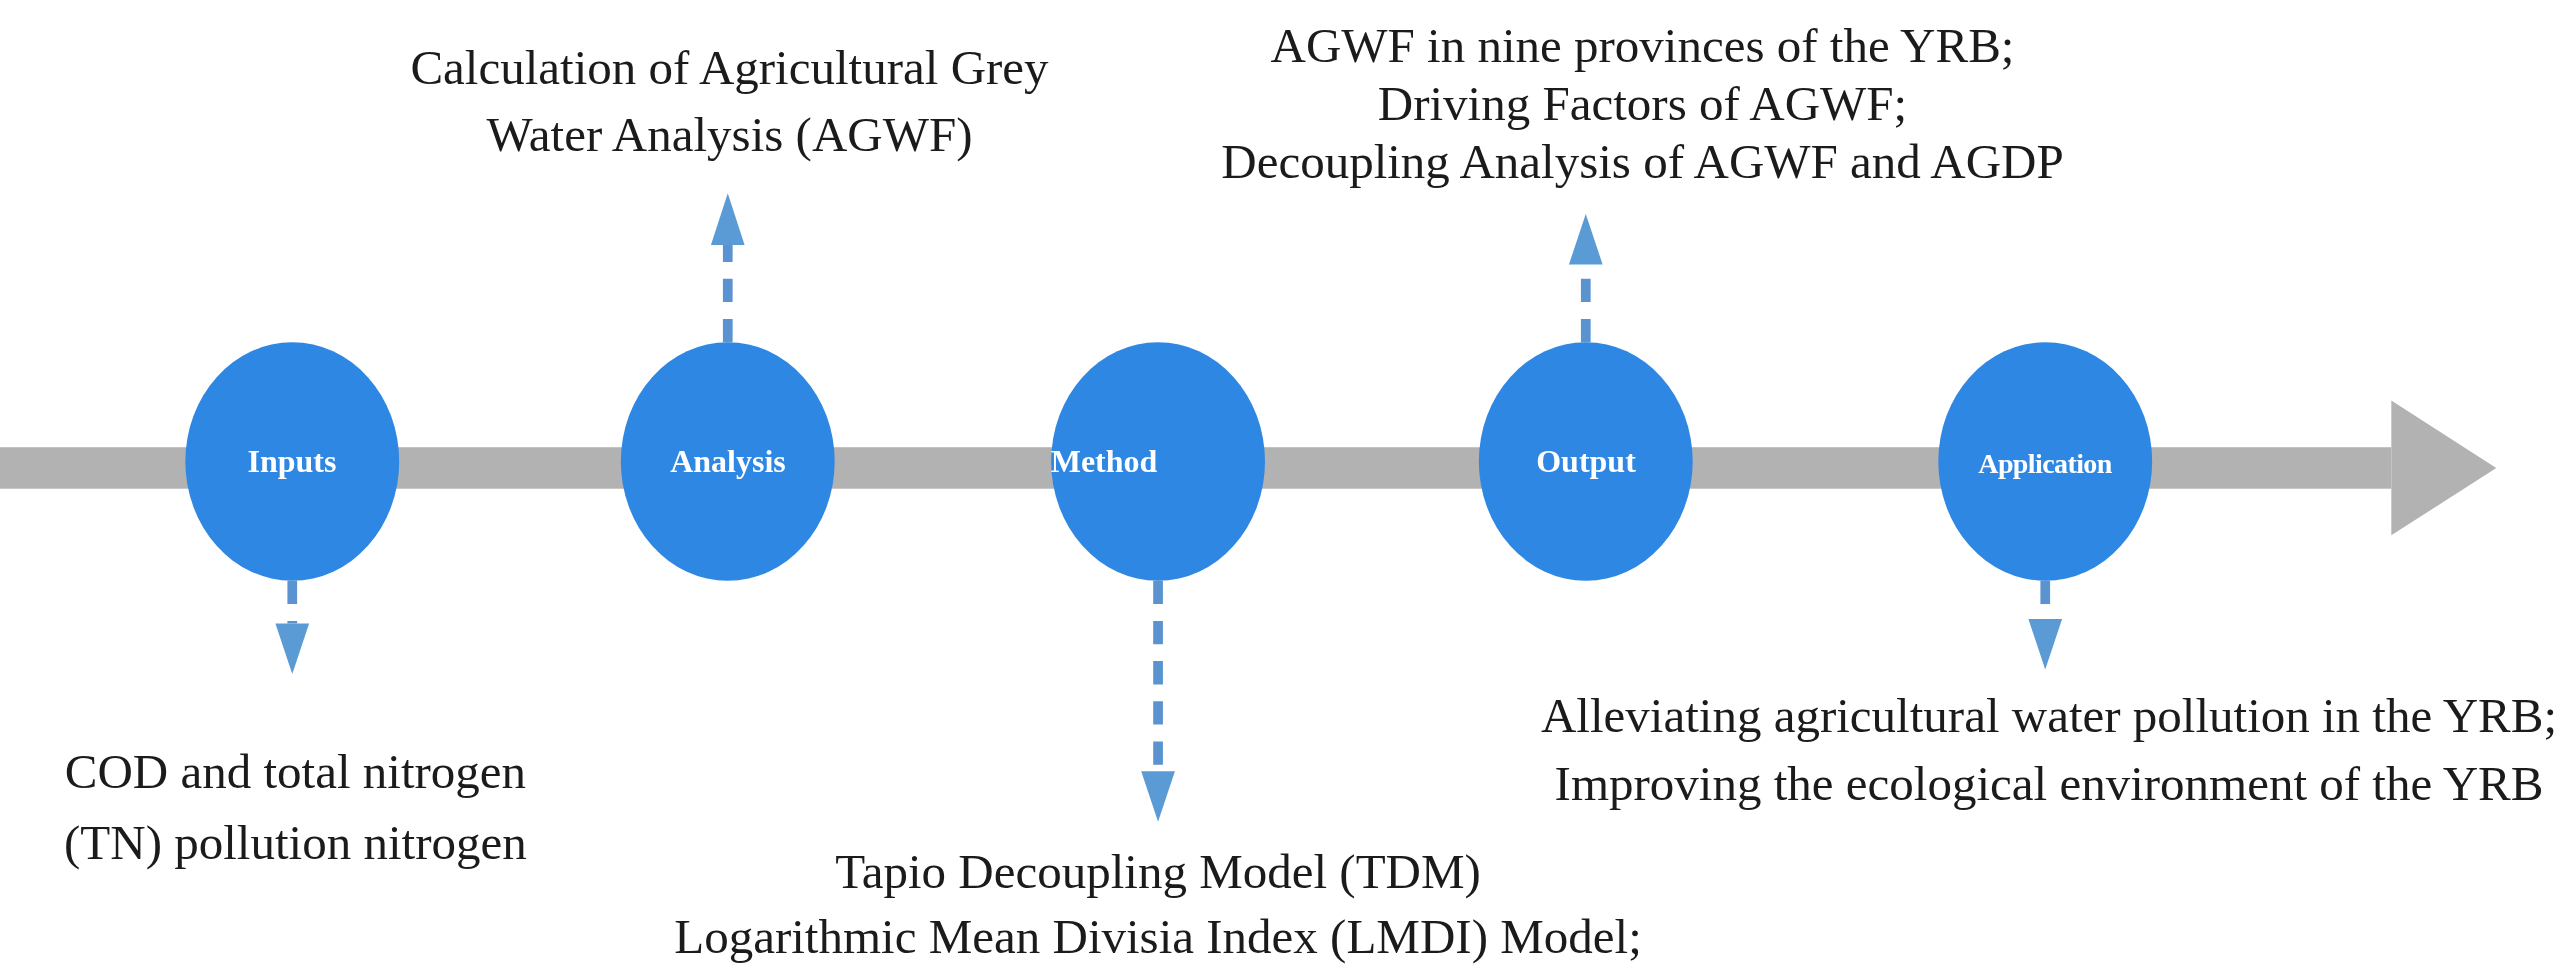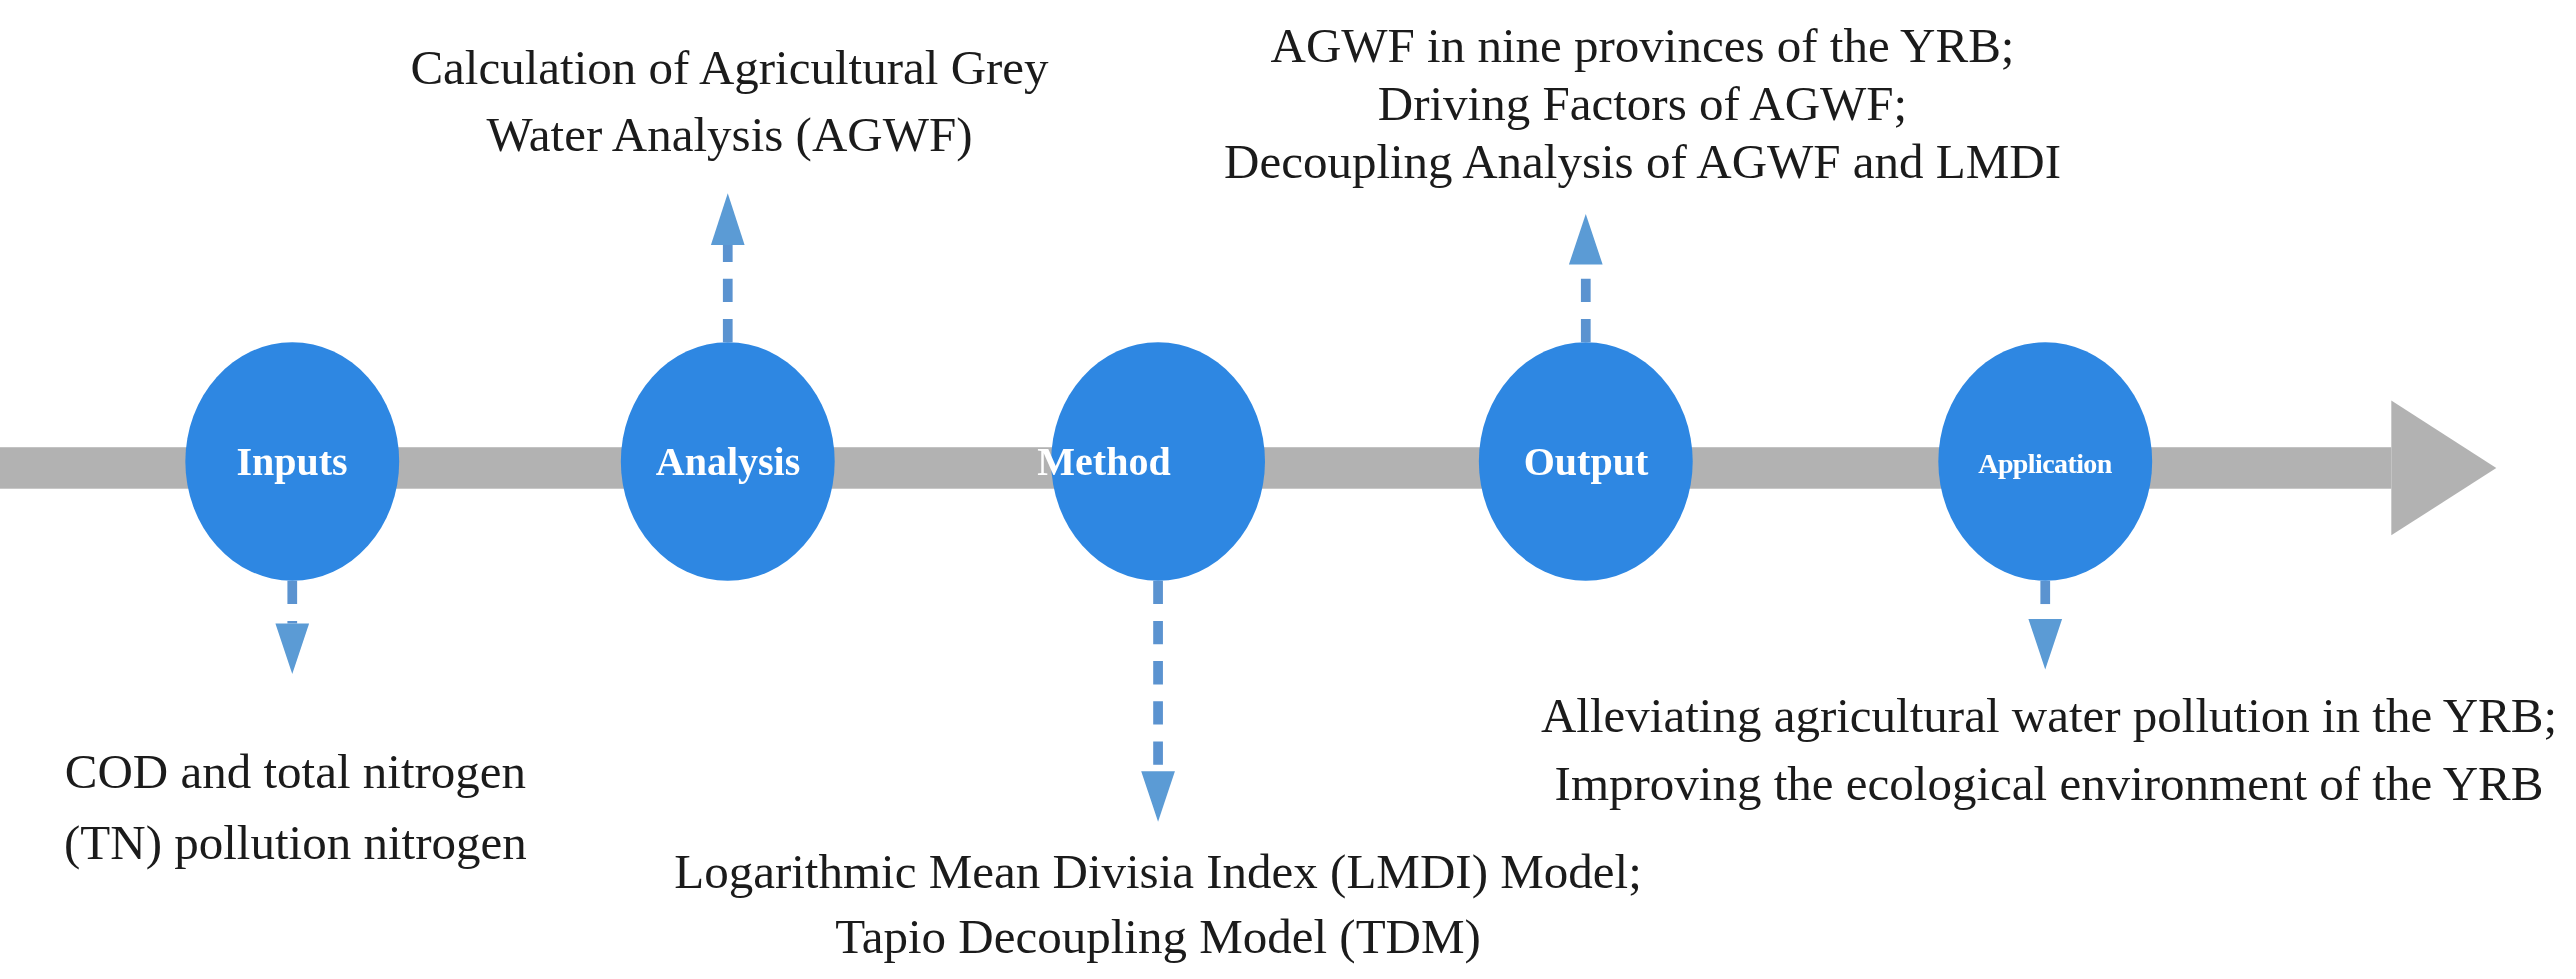--- a/index.html
+++ b/index.html
@@ -21,21 +21,21 @@
     top: 0;
     width: 2576px;
     height: 980px;
   }
   .node-label {
     position: absolute;
     width: 272px;
     text-align: center;
     color: #ffffff;
     font-weight: bold;
-    font-size: 40px;
+    font-size: 32px;
     line-height: 45px;
     white-space: nowrap;
     letter-spacing: 0px;
   }
   .node-label.small {
     font-size: 28px;
     letter-spacing: -0.6px;
   }
   .annotation {
     position: absolute;
@@ -91,31 +91,31 @@
   <div class="node-label small" style="left:1909px; top:441px;">Application</div>
 
   <div class="annotation lh-104" style="left:276px; top:34px; width:907px;">
     <div class="line">Calculation of Agricultural Grey</div>
     <div class="line">Water Analysis (AGWF)</div>
   </div>
 
   <div class="annotation lh-90" style="left:1124px; top:17px; width:1037px;">
     <div class="line">AGWF in nine provinces of the YRB;</div>
     <div class="line">Driving Factors of AGWF;</div>
-    <div class="line">Decoupling Analysis of AGWF and LMDI</div>
+    <div class="line">Decoupling Analysis of AGWF and AGDP</div>
   </div>
 
   <div class="annotation lh-110" style="left:3.9px; top:736px; width:583px;">
     <div class="line">COD and total nitrogen</div>
     <div class="line">(TN) pollution nitrogen</div>
   </div>
 
   <div class="annotation lh-100" style="left:635px; top:839px; width:1046px;">
+    <div class="line">Tapio Decoupling Model (TDM)</div>
     <div class="line">Logarithmic Mean Divisia Index (LMDI) Model;</div>
-    <div class="line">Tapio Decoupling Model (TDM)</div>
   </div>
 
   <div class="annotation lh-105" style="left:1516px; top:682px; width:1066px;">
     <div class="line">Alleviating agricultural water pollution in the YRB;</div>
     <div class="line">Improving the ecological environment of the YRB</div>
   </div>
 
 </div>
 
 

